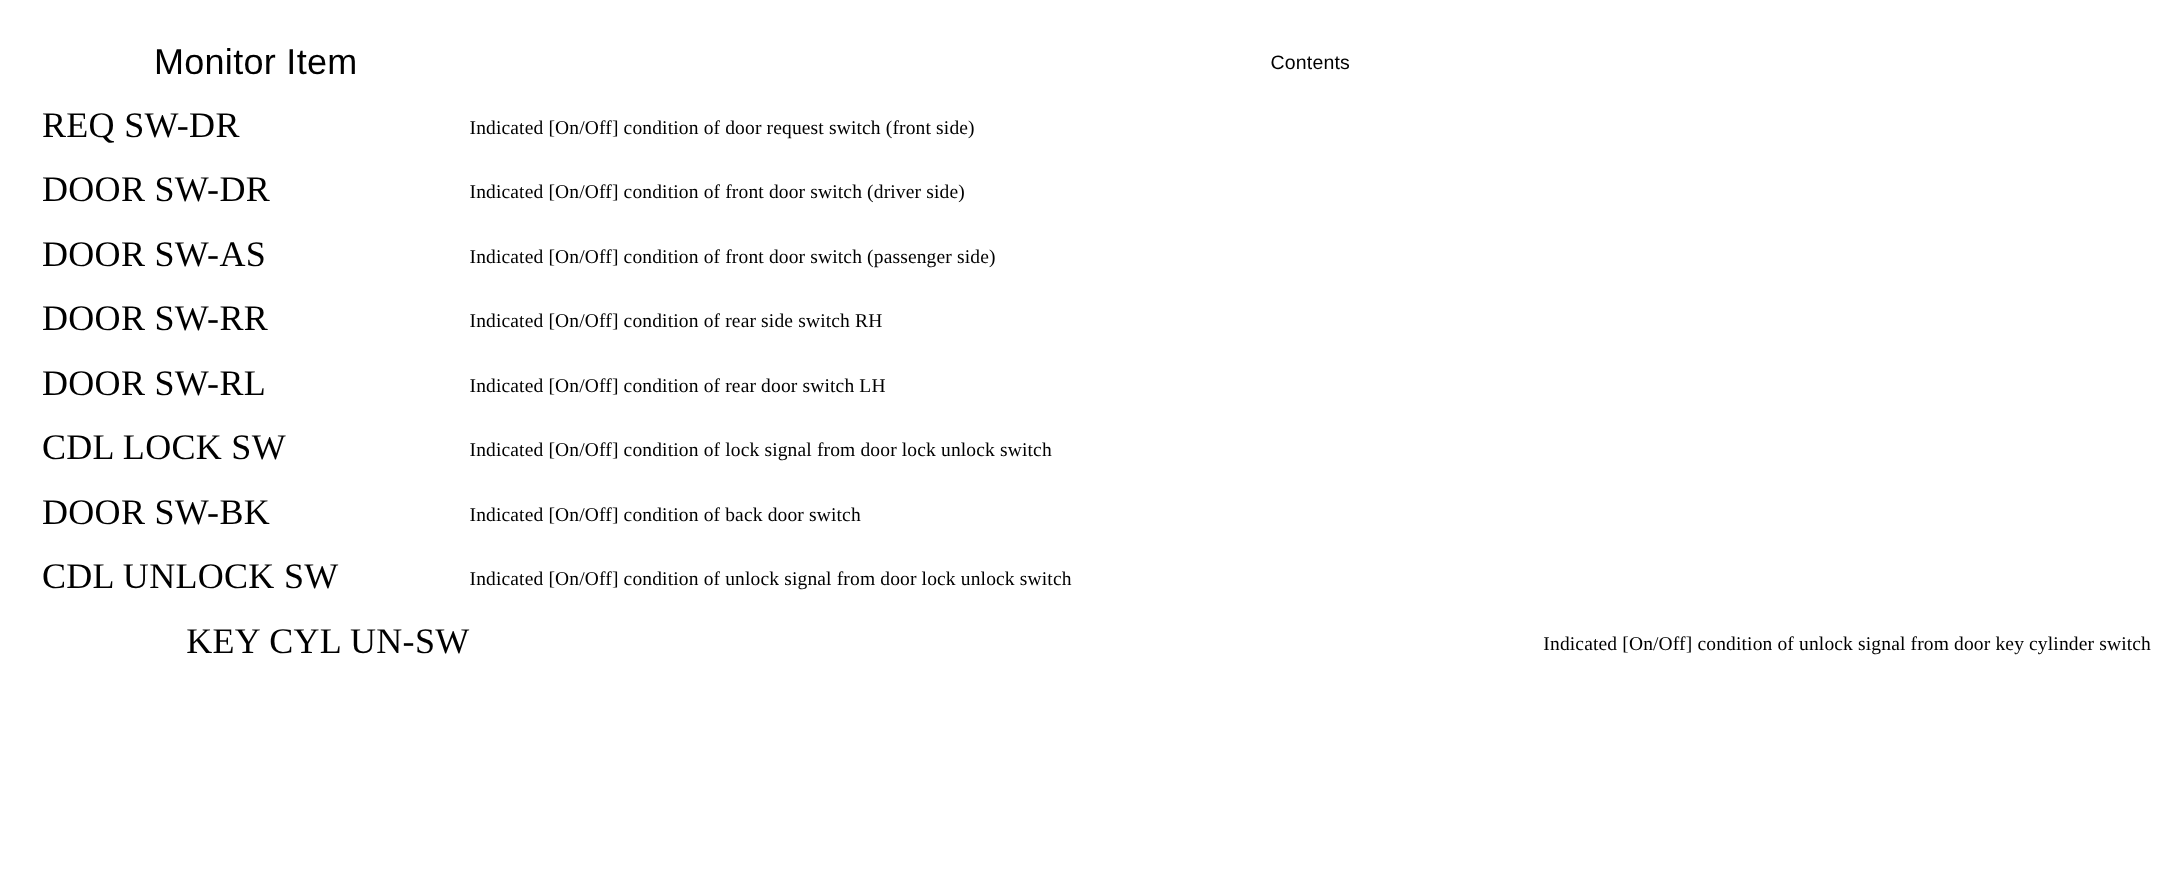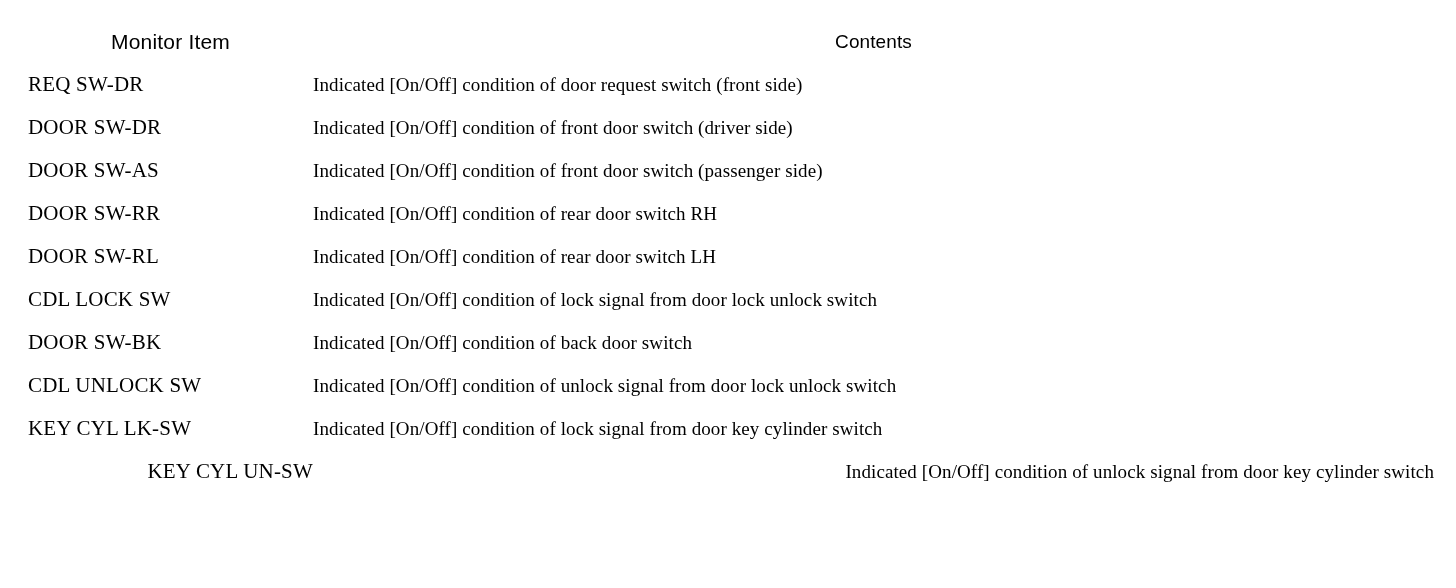--- a/index.html
+++ b/index.html
@@ -73,28 +73,28 @@
     text-align: center;
     font-size: 19px;
     letter-spacing: 0.1px;
   }
   .header-cell.cell-item { padding-right: 3px; }
 
   
   .cell-item {
     height: 43px;
     padding-left: 18px;
-    font-size: 21px;
+    font-size: 24px;
     letter-spacing: 0.2px;
     white-space: nowrap;
   }
   .cell-contents {
     height: 43px;
     padding-left: 16px;
-    font-size: 19px;
+    font-size: 13px;
     letter-spacing: 0.1px;
     white-space: nowrap;
   }
 </style>
 </head>
 <body>
 
 <div id="page">
 
   <table id="monitor-table">
@@ -116,42 +116,38 @@
         <tr class="table-body-row">
           <td class="cell-item">DOOR SW-DR</td>
           <td class="cell-contents">Indicated [On/Off] condition of front door switch (driver side)</td>
         </tr>
         <tr class="table-body-row">
           <td class="cell-item">DOOR SW-AS</td>
           <td class="cell-contents">Indicated [On/Off] condition of front door switch (passenger side)</td>
         </tr>
         <tr class="table-body-row">
           <td class="cell-item">DOOR SW-RR</td>
-          <td class="cell-contents">Indicated [On/Off] condition of rear door switch RH</td>
+          <td class="cell-contents">Indicated [On/Off] condition of rear side switch RH</td>
         </tr>
         <tr class="table-body-row">
           <td class="cell-item">DOOR SW-RL</td>
           <td class="cell-contents">Indicated [On/Off] condition of rear door switch LH</td>
         </tr>
         <tr class="table-body-row">
           <td class="cell-item">CDL LOCK SW</td>
           <td class="cell-contents">Indicated [On/Off] condition of lock signal from door lock unlock switch</td>
         </tr>
         <tr class="table-body-row">
           <td class="cell-item">DOOR SW-BK</td>
           <td class="cell-contents">Indicated [On/Off] condition of back door switch</td>
         </tr>
         <tr class="table-body-row">
           <td class="cell-item">CDL UNLOCK SW</td>
           <td class="cell-contents">Indicated [On/Off] condition of unlock signal from door lock unlock switch</td>
         </tr>
-        <tr class="table-body-row">
-          <td class="cell-item">KEY CYL LK-SW</td>
-          <td class="cell-contents">Indicated [On/Off] condition of lock signal from door key cylinder switch</td>
-        </tr>
         <tr class="table-body-row last-row">
           <td class="cell-item">KEY CYL UN-SW</td>
           <td class="cell-contents">Indicated [On/Off] condition of unlock signal from door key cylinder switch</td>
         </tr>
       </tbody>
   </table>
 
 </div>
 
 </body></html>

